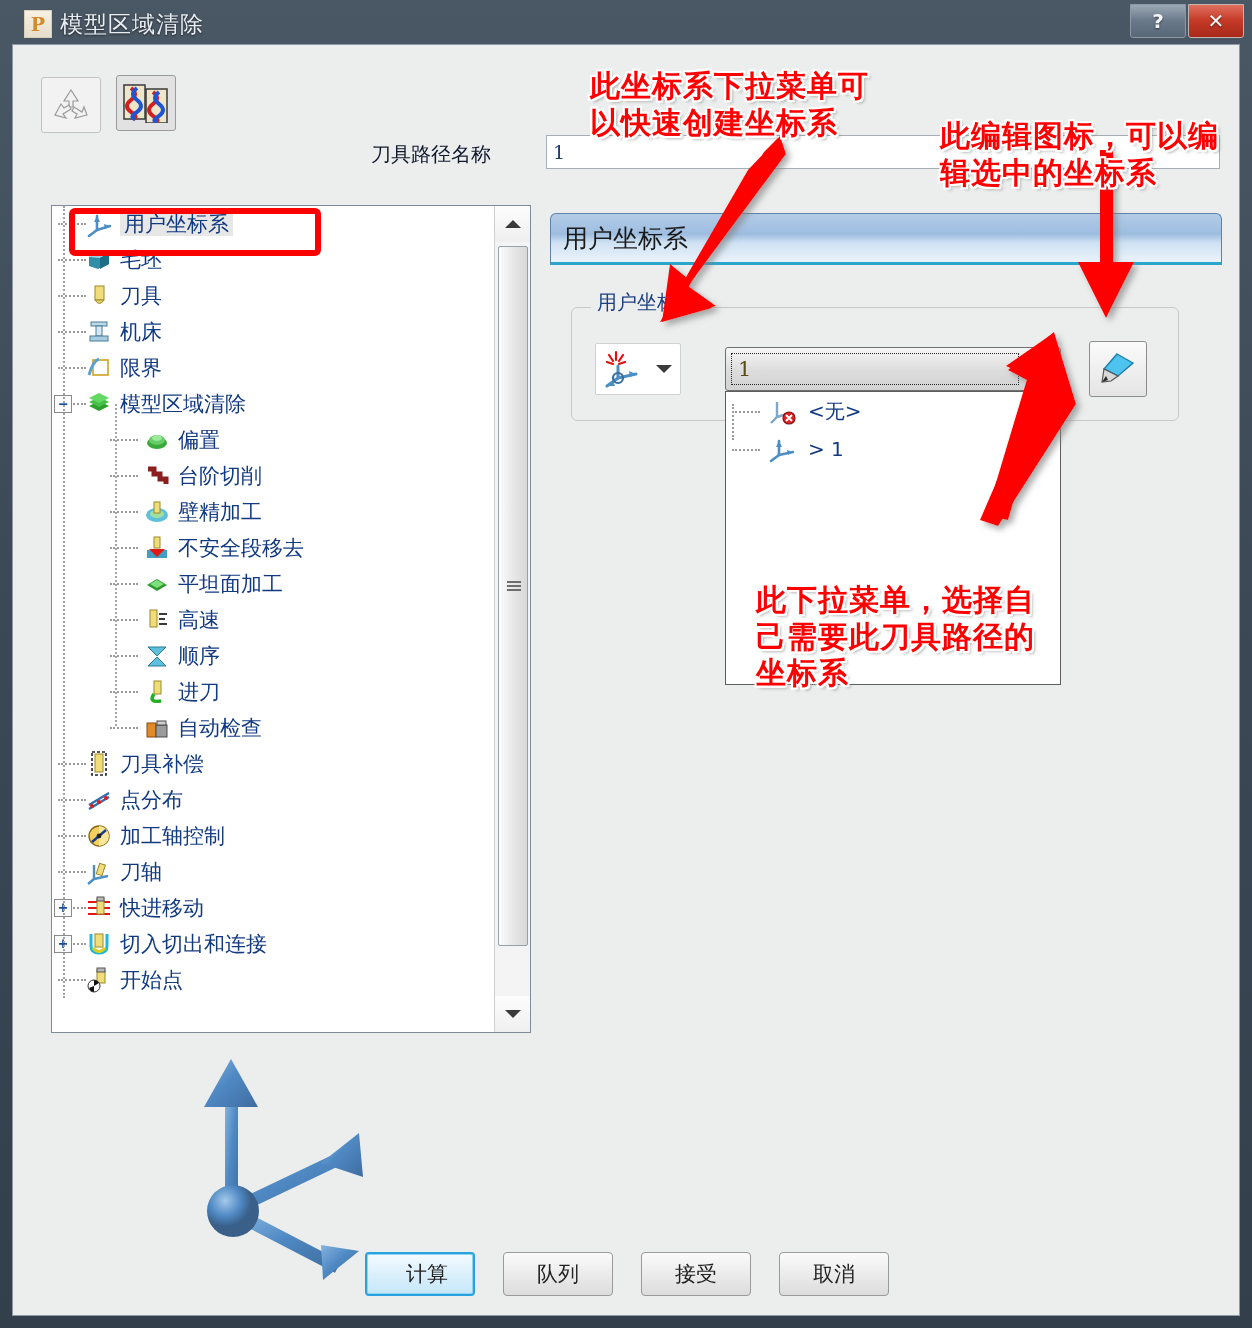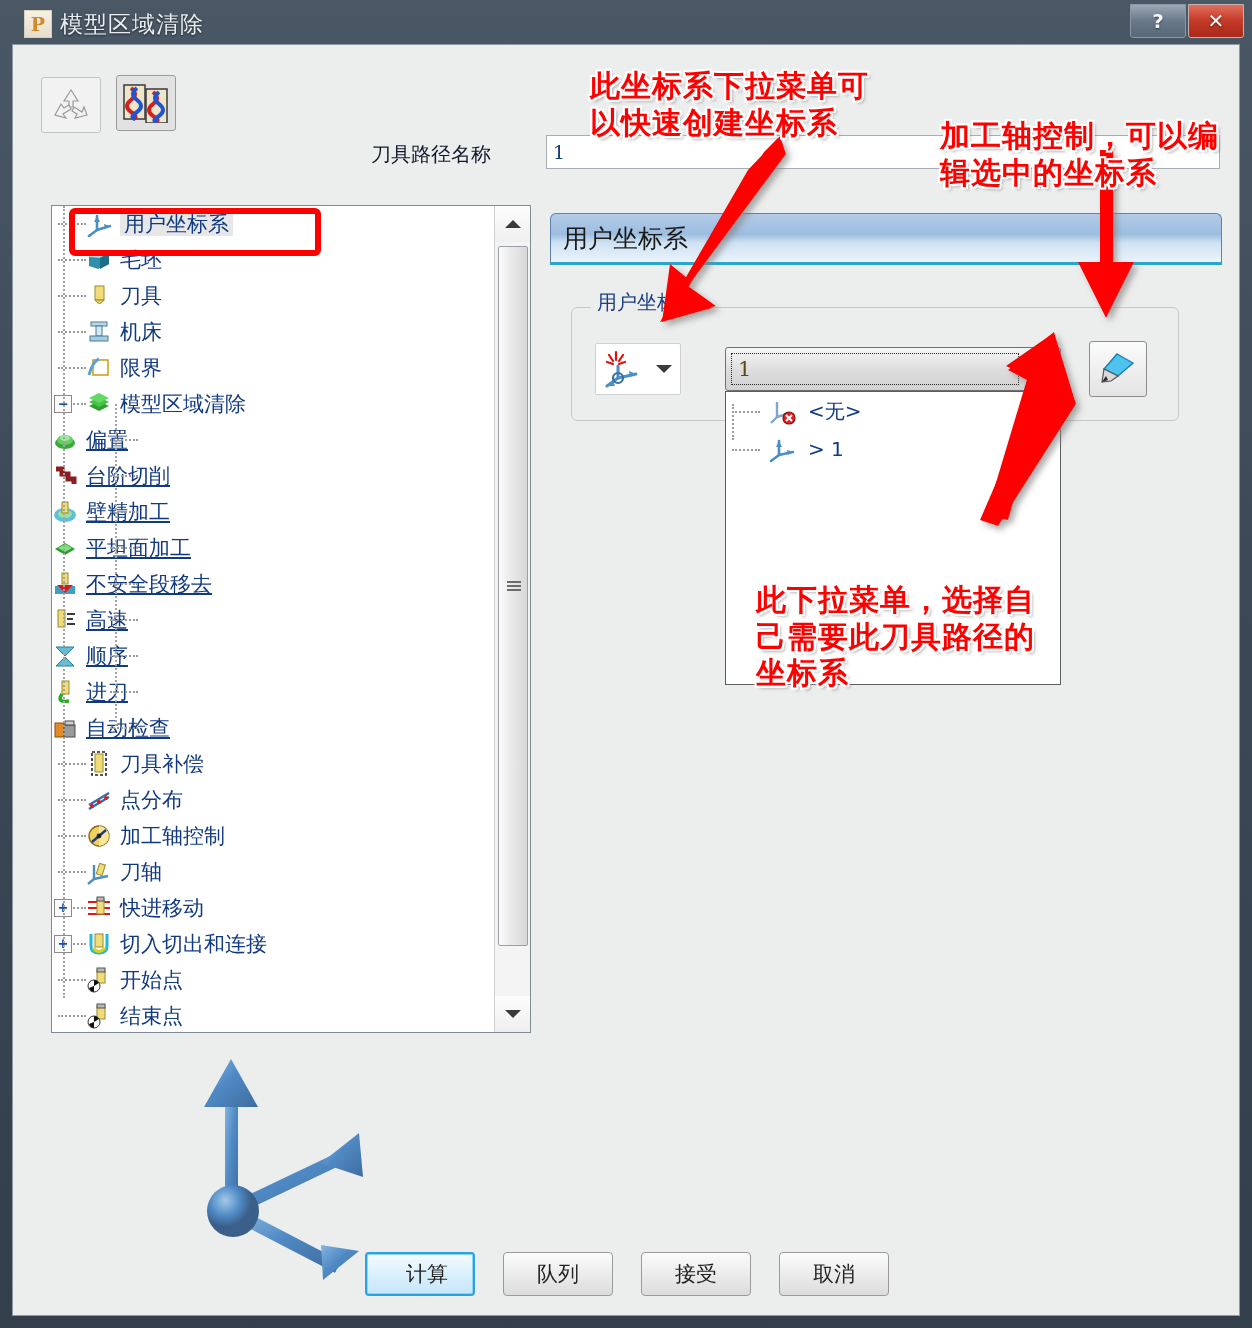--- a/index.html
+++ b/index.html
@@ -80,21 +80,21 @@
   .trow .dots{
     position:absolute;left:0;top:17px;width:28px;height:0;
     border-top:2px dotted #9b9b9b;
   }
   .tico{
     width:26px;height:26px;margin-right:8px;flex:0 0 auto;
     display:flex;align-items:center;justify-content:center;
   }
   .tlabel{line-height:1;}
   .lvl0{padding-left:34px;}
-  .lvl1{text-decoration:underline;}
+  .lvl1{padding-left:92px;}
   .vline{position:absolute;border-left:2px dotted #a3a3a3;}
   .expander{
     position:absolute;width:18px;height:18px;background:#fafafa;
     border:1px solid #8a8a8a;box-sizing:border-box;
     display:flex;align-items:center;justify-content:center;
     font-size:15px;line-height:1;color:#1b4fa0;font-weight:bold;
     font-family:"DejaVu Sans Mono","Liberation Mono",monospace;
   }
   .sel-hl{background:#e7e7e7;padding:1px 4px;}
   
@@ -353,36 +353,36 @@
                 <ellipse cx="13" cy="15" rx="7" ry="4" fill="#9ee0a0"></ellipse>
                 <rect x="10" y="3" width="6" height="11" fill="#f0dd7a" stroke="#9a8a2a"></rect>
               </svg>
             </span>
             <span class="tlabel">壁精加工</span>
           </div>
           <div class="trow lvl1">
             <span class="dots" style="left: 58px;"></span>
             <span class="tico">
               <svg width="26" height="26" viewBox="0 0 26 26">
-                <polygon points="3,14 13,8 23,14 13,20" fill="#2f9a2f"></polygon>
-                <polygon points="6,13 13,9 20,13 13,17" fill="#7ee07e"></polygon>
-              </svg>
-            </span>
-            <span class="tlabel">平坦面加工</span>
-          </div>
-          <div class="trow lvl1">
-            <span class="dots" style="left: 58px;"></span>
-            <span class="tico">
-              <svg width="26" height="26" viewBox="0 0 26 26">
                 <rect x="3" y="15" width="20" height="8" fill="#3f9ec2"></rect>
                 <path d="M5 14 h16 l-8 8 z" fill="#e01818"></path>
                 <rect x="10" y="2" width="6" height="11" fill="#f0dd7a" stroke="#9a8a2a"></rect>
               </svg>
             </span>
             <span class="tlabel">不安全段移去</span>
+          </div>
+          <div class="trow lvl1">
+            <span class="dots" style="left: 58px;"></span>
+            <span class="tico">
+              <svg width="26" height="26" viewBox="0 0 26 26">
+                <polygon points="3,14 13,8 23,14 13,20" fill="#2f9a2f"></polygon>
+                <polygon points="6,13 13,9 20,13 13,17" fill="#7ee07e"></polygon>
+              </svg>
+            </span>
+            <span class="tlabel">平坦面加工</span>
           </div>
           <div class="trow lvl1">
             <span class="dots" style="left: 58px;"></span>
             <span class="tico">
               <svg width="26" height="26" viewBox="0 0 26 26">
                 <rect x="6" y="3" width="7" height="17" fill="#f0dd7a" stroke="#9a8a2a"></rect>
                 <g stroke="#3a3a3a" stroke-width="2">
                   <line x1="15" y1="7" x2="23" y2="7"></line>
                   <line x1="15" y1="12" x2="21" y2="12"></line>
                   <line x1="15" y1="17" x2="23" y2="17"></line>
@@ -507,32 +507,20 @@
             <span class="dots" style="left: 6px;"></span>
             <span class="tico">
               <svg width="26" height="26" viewBox="0 0 26 26">
                 <rect x="11" y="3" width="8" height="13" fill="#f0dd7a" stroke="#9a8a2a"></rect>
                 <rect x="11" y="1" width="8" height="4" fill="#b8b8b8" stroke="#555"></rect>
                 <circle cx="8" cy="19" r="6" fill="#fff" stroke="#333"></circle>
                 <path d="M8 13 a6 6 0 0 1 5 3 l-5 3 z M3 21 a6 6 0 0 0 5 4 l0 -6 z" fill="#111"></path>
               </svg>
             </span>
             <span class="tlabel">开始点</span>
-          </div>
-          <div class="trow lvl0">
-            <span class="dots" style="left: 6px;"></span>
-            <span class="tico">
-              <svg width="26" height="26" viewBox="0 0 26 26">
-                <rect x="11" y="3" width="8" height="13" fill="#f0dd7a" stroke="#9a8a2a"></rect>
-                <rect x="11" y="1" width="8" height="4" fill="#b8b8b8" stroke="#555"></rect>
-                <circle cx="8" cy="19" r="6" fill="#fff" stroke="#333"></circle>
-                <path d="M8 13 a6 6 0 0 1 5 3 l-5 3 z M3 21 a6 6 0 0 0 5 4 l0 -6 z" fill="#111"></path>
-              </svg>
-            </span>
-            <span class="tlabel">结束点</span>
           </div>
           <div class="vline" style="left: 11px; top: 0px; height: 792px;"></div>
           <div class="vline" style="left: 63px; top: 198px; height: 322px;"></div>
         </div>
       <div class="vsb">
         <div class="vsb-arrow vsb-up">
           <div class="caret caret-up"></div>
         </div>
         <div class="vsb-thumb">
           <div class="vsb-grip"></div>
@@ -683,15 +671,15 @@
   </svg>
 
   <svg class="arrow" style="left:960px;top:330px;width:130px;height:240px;">
     <g filter="url(#sh1)">
       <polygon points="92,4 110,70 86,58 48,190 26,186 68,46 46,36" fill="#ff0000"></polygon>
       <polygon points="94,2 116,74 38,196 20,190 78,56 48,40" fill="#ff0000"></polygon>
     </g>
   </svg>
 
 <div class="anno" id="anno1">此坐标系下拉菜单可以快速创建坐标系</div>
-    <div class="anno" id="anno2">加工轴控制，可以编辑选中的坐标系</div>
+    <div class="anno" id="anno2">此编辑图标，可以编辑选中的坐标系</div>
     <div class="anno" id="anno3">此下拉菜单，选择自己需要此刀具路径的坐标系</div>
   </div>
 
 </body></html>

